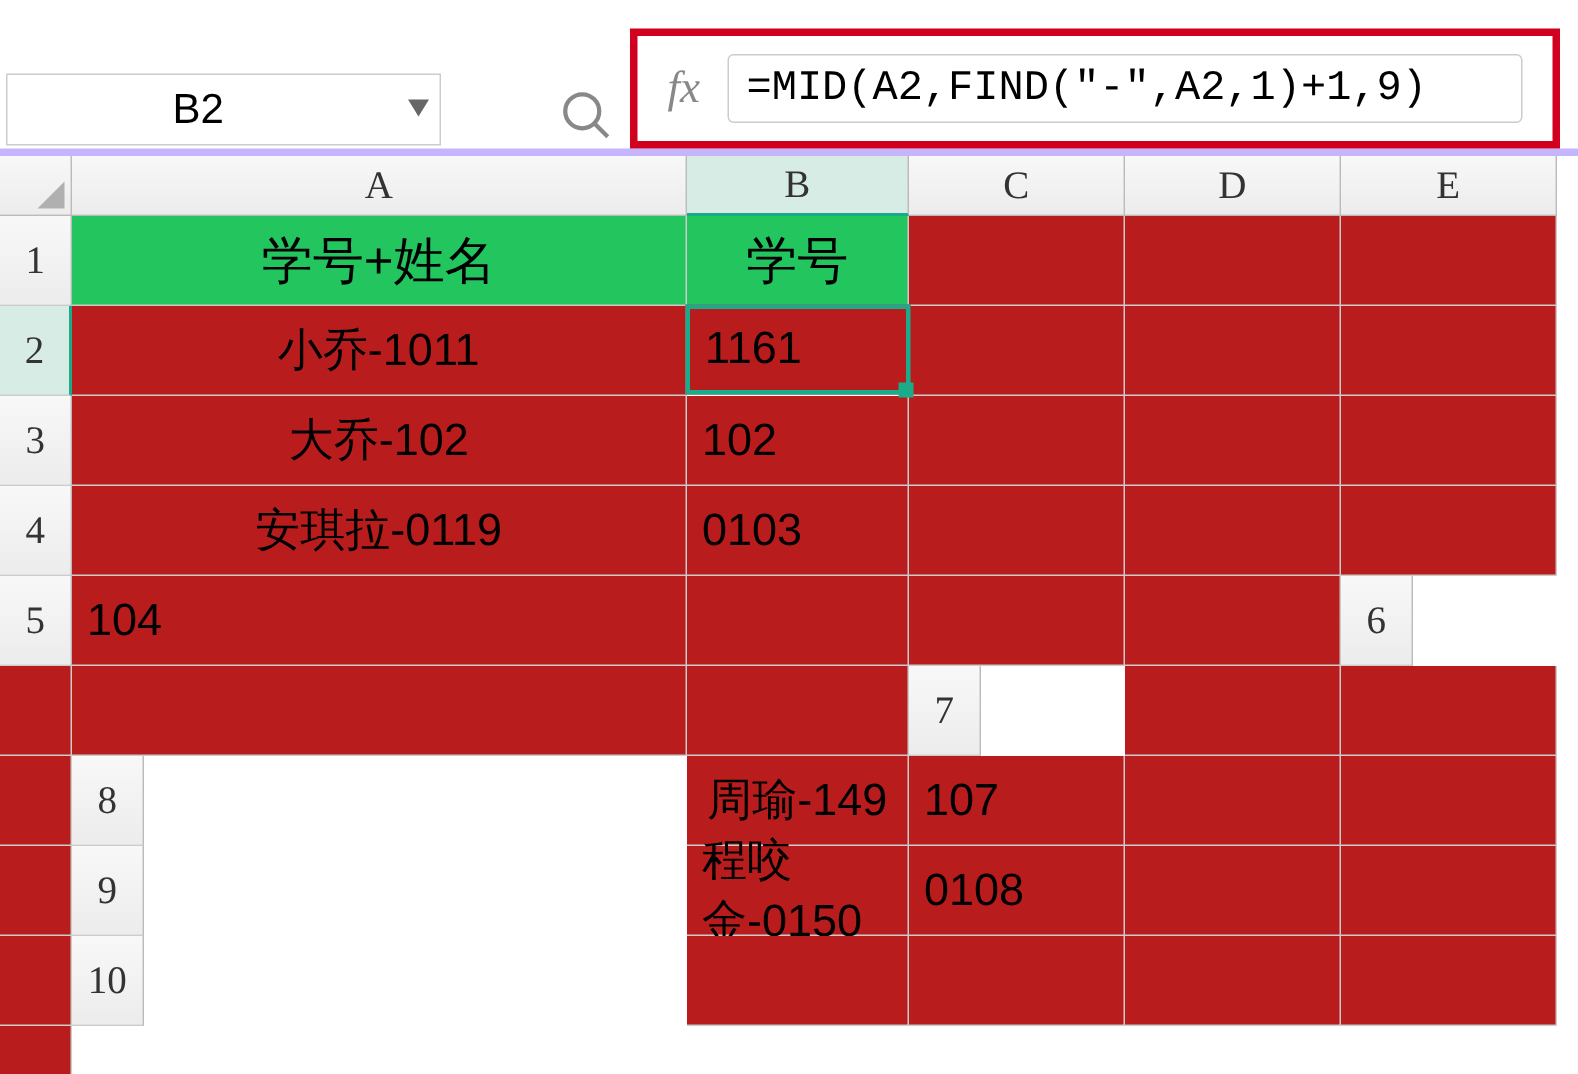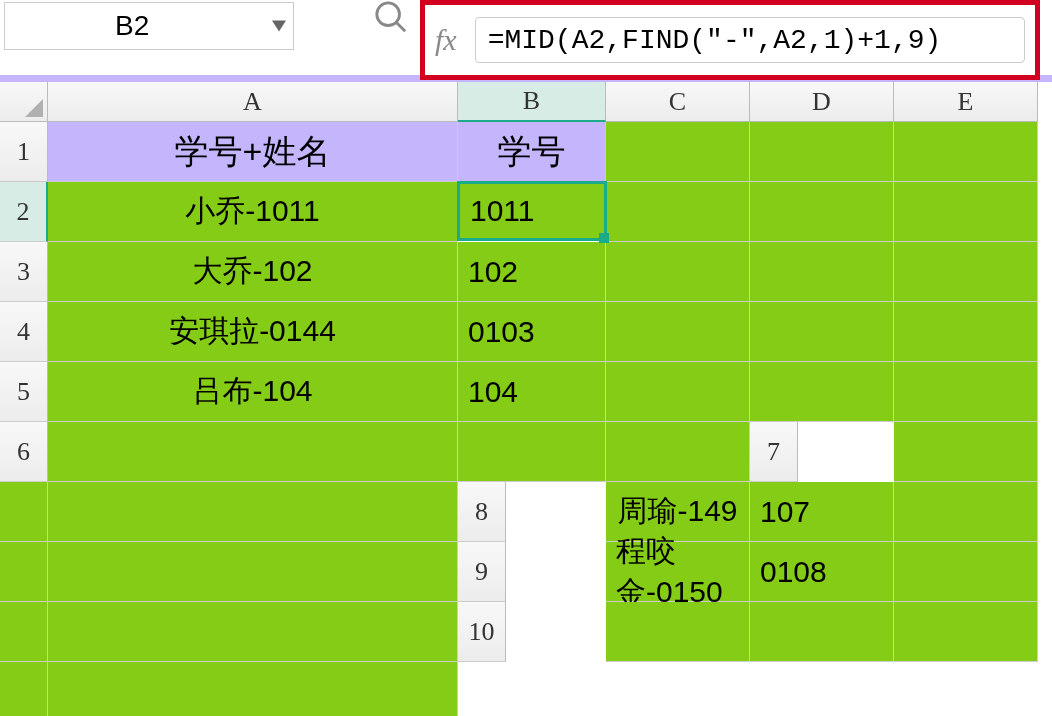--- a/index.html
+++ b/index.html
@@ -1,44 +1,44 @@
 <!DOCTYPE html>
 <html><head>
   <meta charset="utf-8">
   <style>
     * { box-sizing: border-box; margin: 0; padding: 0; }
     body { font-family: "Microsoft YaHei", "SimSun", Arial, sans-serif; background: #fff; width: 1052px; height: 716px; overflow: hidden; }
     
-    .toolbar { display: flex; align-items: flex-start; height: 82px; border-bottom: 7px solid #c4b5fd; position: relative; }
+    .toolbar { display: flex; align-items: flex-end; height: 104px; border-bottom: 5px solid #c4b5fd; position: relative; }
     
     .name-box-container { position: relative; width: 300px; height: 52px; margin-left: 4px; display: flex; align-items: center; }
     .name-box { width: 290px; height: 48px; border: 1px solid #ccc; background: #fff; font-size: 28px; padding-left: 110px; font-family: inherit; }
     .name-box-chevron { position: absolute; right: 18px; top: 18px; pointer-events: none; }
     .name-box-chevron svg { width: 14px; height: 12px; fill: #666; }
     
     .zoom-icon { margin-left: 70px; margin-right: 12px; }
     
-    .fx-highlight { border: 5px solid #d2001f; padding: 4px 10px; display: flex; align-items: center; flex: 1; height: 80px; margin-right: 12px; }
+    .fx-highlight { border: 5px solid #d2001f; padding: 4px 20px; display: flex; align-items: center; flex: 1; height: 80px; margin-right: 12px; }
     .fx-label { font-style: italic; font-size: 30px; color: #888; margin-right: 18px; font-family: "Times New Roman", serif; }
     .formula-input { flex: 1; border: 1px solid #ccc; height: 46px; font-size: 28px; padding: 4px 12px; font-family: "Consolas", "Courier New", monospace; color: #000; background: #fff; border-radius: 4px; }
     
     .sheet { display: grid; grid-template-columns: 48px 410px 148px 144px 144px 144px; }
     
     .corner { height: 40px; border-right: 1px solid #bbb; border-bottom: 1px solid #bbb; background: linear-gradient(to bottom, #f8f8f8, #ececec); position: relative; }
     .corner::after { content: ""; position: absolute; right: 4px; bottom: 4px; width: 0; height: 0; border-left: 18px solid transparent; border-bottom: 18px solid #b0b0b0; }
     
     .col-header { height: 40px; border-right: 1px solid #bbb; border-bottom: 1px solid #bbb; background: linear-gradient(to bottom, #f8f8f8, #ececec); display: flex; align-items: center; justify-content: center; font-size: 26px; font-family: "Times New Roman", serif; color: #333; }
     .col-header.active { background: #d8ece6; border-bottom: 2px solid #1aab8a; }
     
     .row-header { width: 48px; border-right: 1px solid #bbb; border-bottom: 1px solid #ccc; background: linear-gradient(to bottom, #f8f8f8, #ececec); display: flex; align-items: center; justify-content: center; font-size: 26px; font-family: "Times New Roman", serif; color: #333; }
     .row-header.active { background: #d8ece6; border-right: 2px solid #1aab8a; }
     
-    .cell { border-right: 1px solid #ccc; border-bottom: 1px solid #ccc; display: flex; align-items: center; font-size: 30px; padding: 0 10px; background: #84cc16; position: relative; }
+    .cell { border-right: 1px solid #ccc; border-bottom: 1px solid #ccc; display: flex; align-items: center; font-size: 30px; padding: 0 10px; background: #b91c1c; position: relative; }
     .cell.center { justify-content: center; }
-    .cell.header-yellow { background: #c4b5fd; font-weight: 500; font-size: 34px; justify-content: center; }
+    .cell.header-yellow { background: #22c55e; font-weight: 500; font-size: 34px; justify-content: center; }
     .cell.selected { border: 3px solid #1aab8a; z-index: 2; margin: -1px; }
     .cell.selected::after { content: ""; position: absolute; right: -5px; bottom: -5px; width: 10px; height: 10px; background: #1aab8a; }
     
     .row-h { height: 60px; }
     .row-1 { height: 60px; }
   </style>
 </head>
 <body>
 
 <div class="toolbar">
@@ -73,41 +73,40 @@
 
   <div class="row-header row-1">1</div>
   <div class="cell header-yellow row-1">学号+姓名</div>
   <div class="cell header-yellow row-1">学号</div>
   <div class="cell row-1"></div>
   <div class="cell row-1"></div>
   <div class="cell row-1"></div>
 
   <div class="row-header row-h active">2</div>
   <div class="cell center row-h">小乔-1011</div>
-  <div class="cell row-h selected">1011</div>
+  <div class="cell row-h selected">1161</div>
   <div class="cell row-h"></div>
   <div class="cell row-h"></div>
   <div class="cell row-h"></div>
 
   <div class="row-header row-h">3</div>
   <div class="cell center row-h">大乔-102</div>
   <div class="cell row-h">102</div>
   <div class="cell row-h"></div>
   <div class="cell row-h"></div>
   <div class="cell row-h"></div>
 
   <div class="row-header row-h">4</div>
-  <div class="cell center row-h">安琪拉-0144</div>
+  <div class="cell center row-h">安琪拉-0119</div>
   <div class="cell row-h">0103</div>
   <div class="cell row-h"></div>
   <div class="cell row-h"></div>
   <div class="cell row-h"></div>
 
   <div class="row-header row-h">5</div>
-  <div class="cell center row-h">吕布-104</div>
   <div class="cell row-h">104</div>
   <div class="cell row-h"></div>
   <div class="cell row-h"></div>
   <div class="cell row-h"></div>
 
   <div class="row-header row-h">6</div>
   <div class="cell row-h"></div>
   <div class="cell row-h"></div>
   <div class="cell row-h"></div>
 

